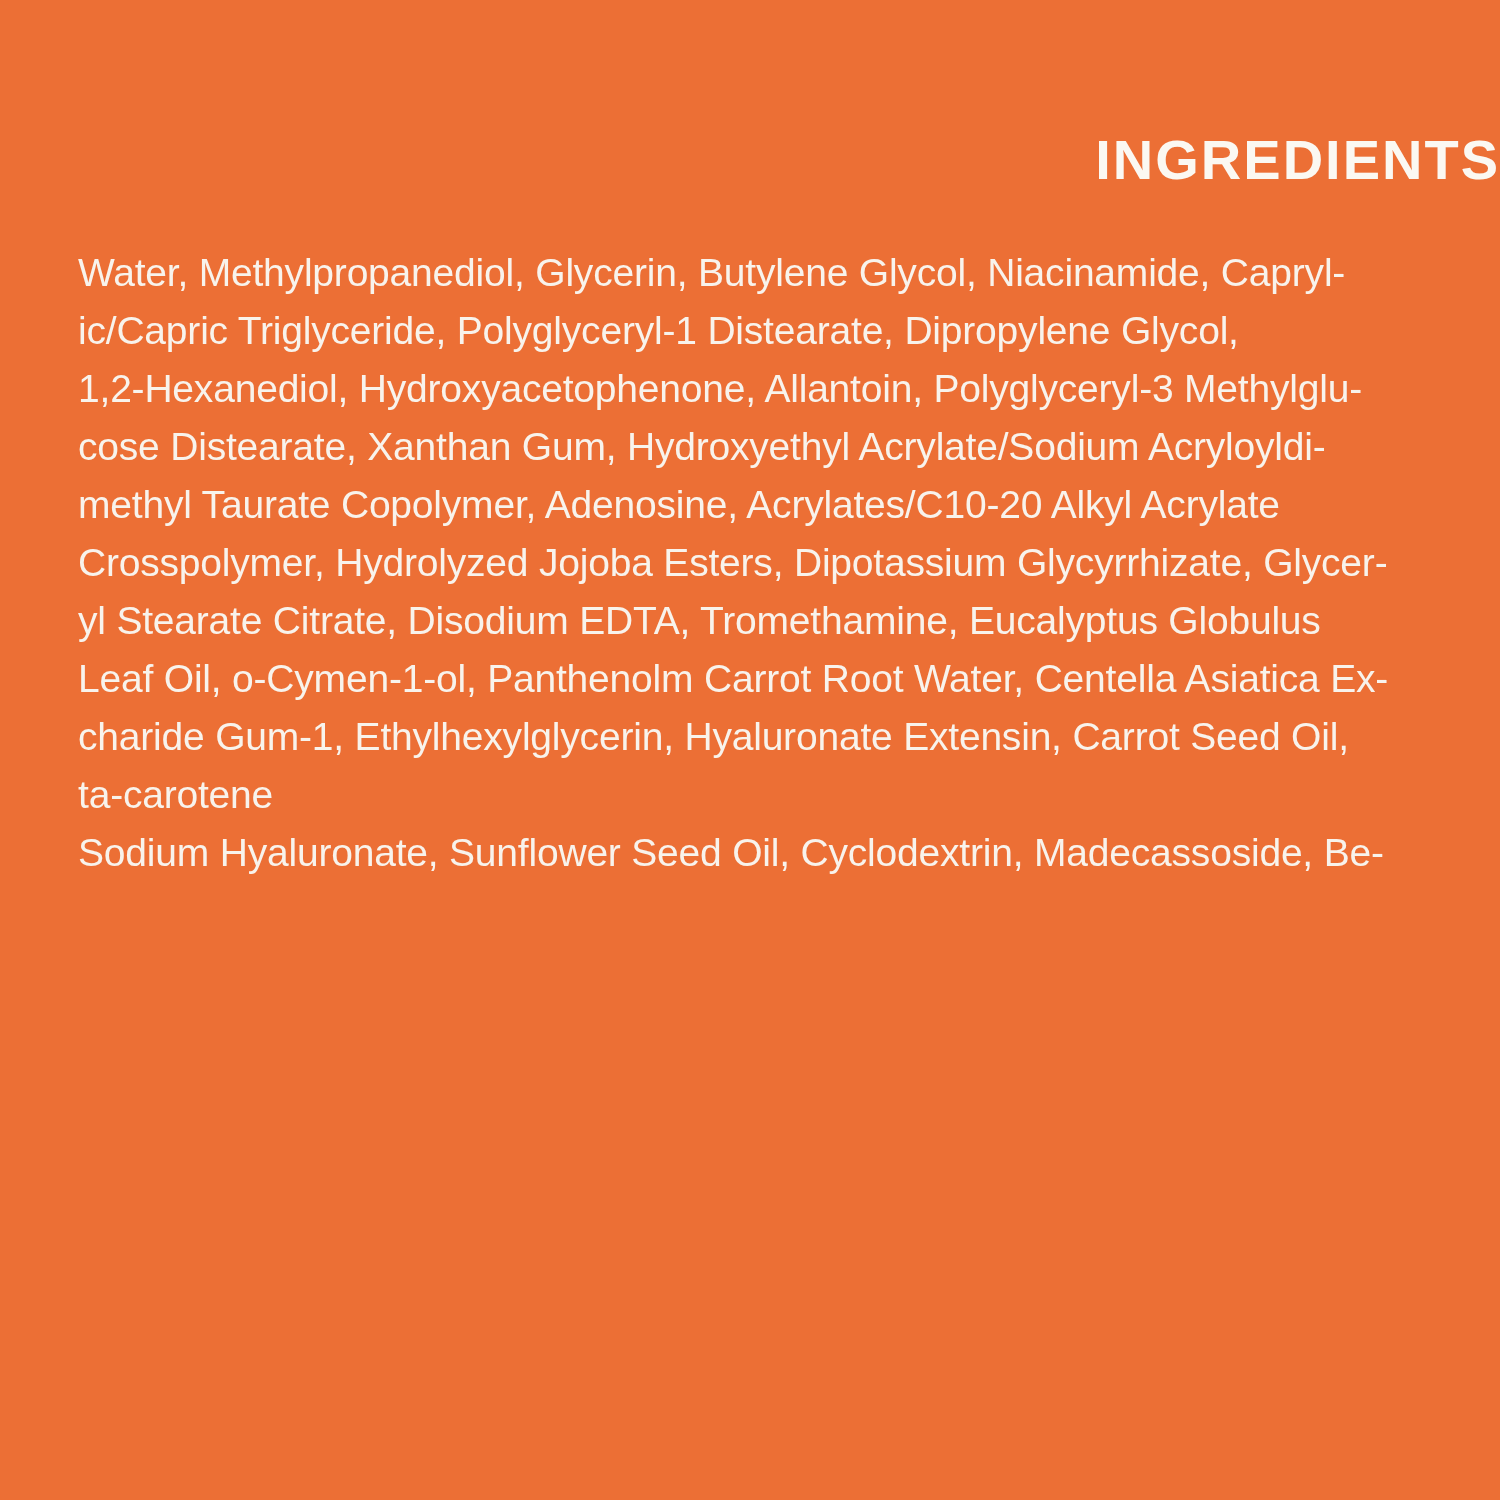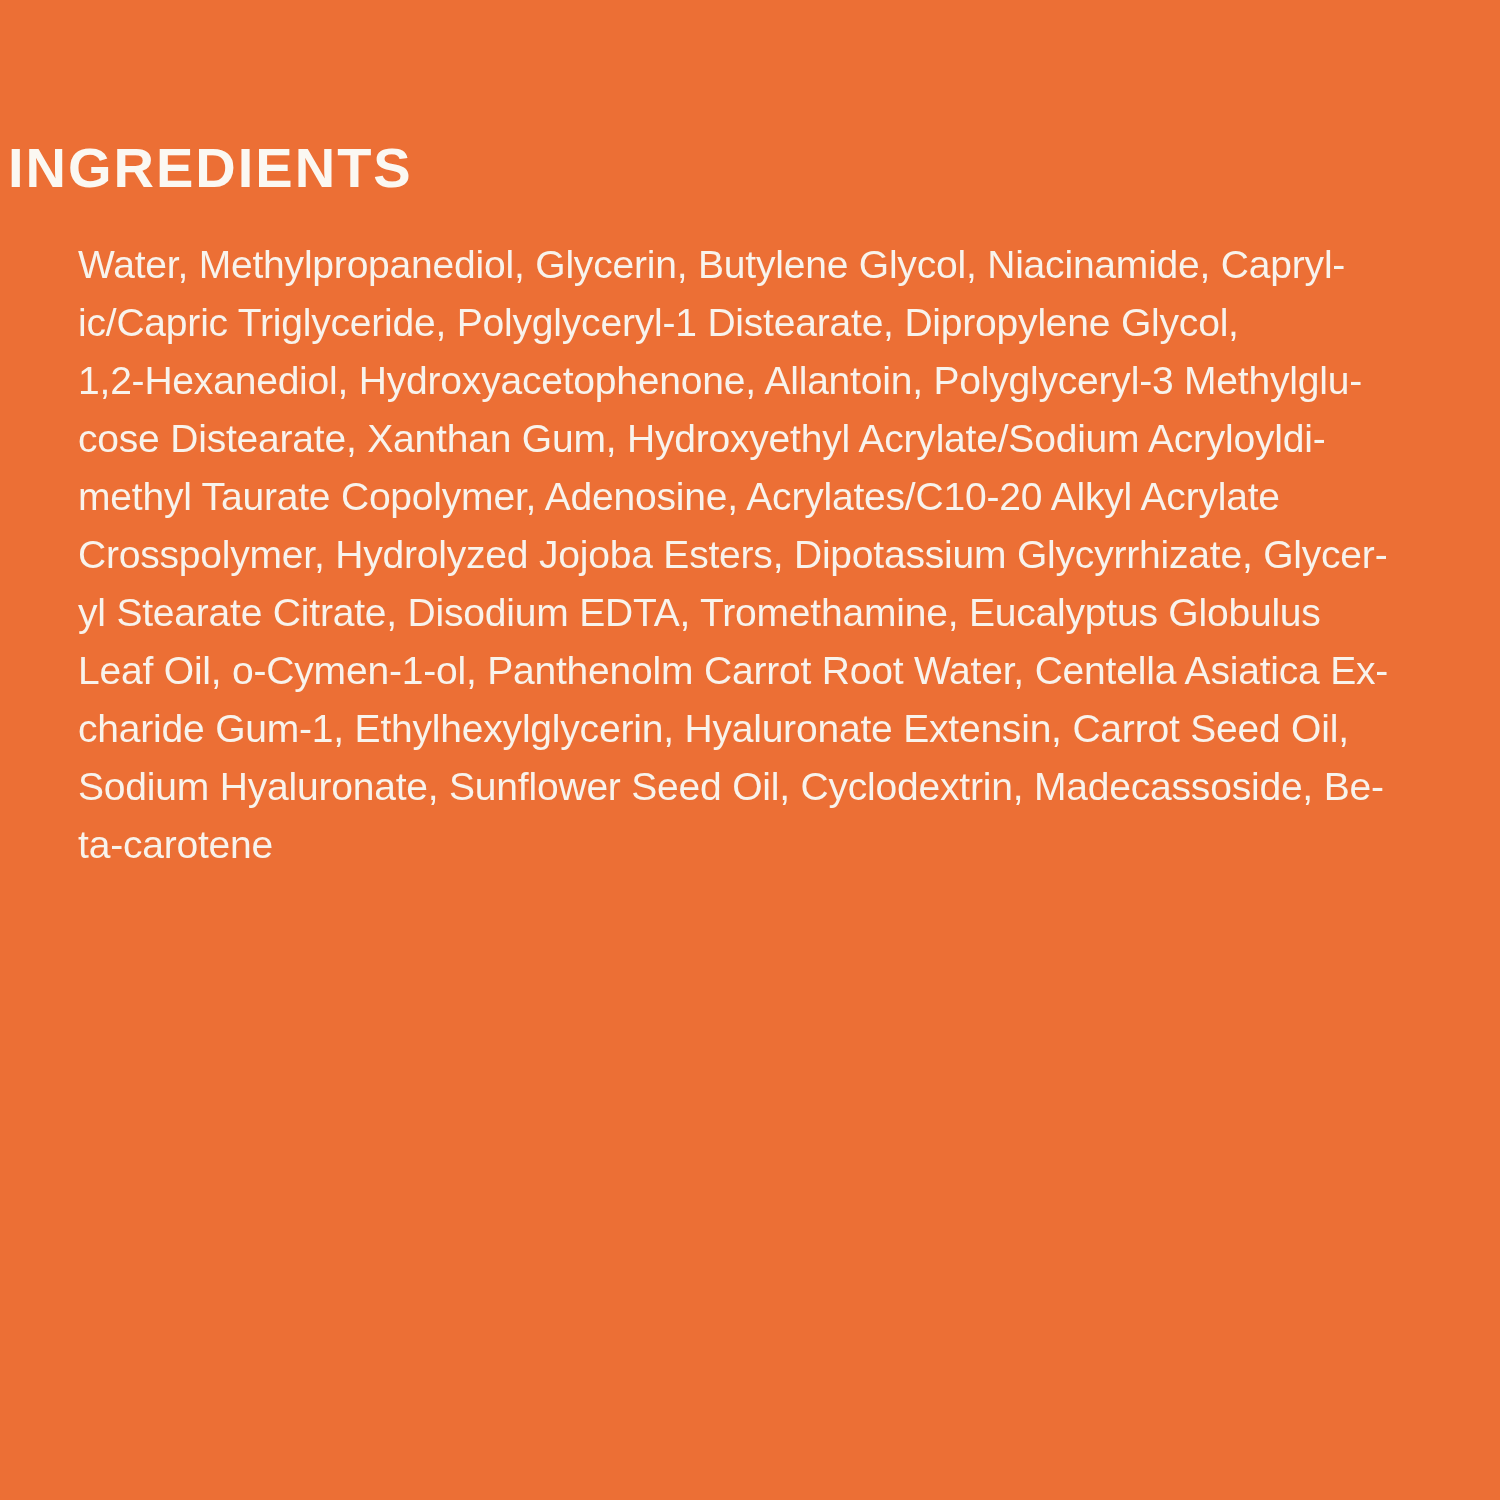--- a/index.html
+++ b/index.html
@@ -8,31 +8,31 @@
   }
   .canvas {
     position: relative;
     width: 1500px;
     height: 1500px;
     background: #EC6F35;
     overflow: hidden;
     font-family: "Liberation Sans", sans-serif;
   }
   .title {
-    margin: 8px;
+    margin: 0;
     padding-top: 132px;
-    text-align: left;
+    text-align: right;
     font-size: 56px;
     font-weight: bold;
     letter-spacing: 2px;
     color: #FBF8F2;
     line-height: 1;
   }
   .ingredients-text {
-    margin-top: 40px;
+    margin-top: 56px;
     padding-left: 78px;
     padding-right: 20px;
     color: #F8F3EC;
     font-size: 39px;
     font-weight: normal;
     letter-spacing: -0.2px;
   }
   .ingredients-text .line {
     white-space: nowrap;
     line-height: 58px;
@@ -47,16 +47,16 @@
   <div class="ingredients-text">
       <div class="line">Water, Methylpropanediol, Glycerin, Butylene Glycol, Niacinamide, Capryl-</div>
       <div class="line">ic/Capric Triglyceride, Polyglyceryl-1 Distearate, Dipropylene Glycol,</div>
       <div class="line">1,2-Hexanediol, Hydroxyacetophenone, Allantoin, Polyglyceryl-3 Methylglu-</div>
       <div class="line">cose Distearate, Xanthan Gum, Hydroxyethyl Acrylate/Sodium Acryloyldi-</div>
       <div class="line">methyl Taurate Copolymer, Adenosine, Acrylates/C10-20 Alkyl Acrylate</div>
       <div class="line">Crosspolymer, Hydrolyzed Jojoba Esters, Dipotassium Glycyrrhizate, Glycer-</div>
       <div class="line">yl Stearate Citrate, Disodium EDTA, Tromethamine, Eucalyptus Globulus</div>
       <div class="line">Leaf Oil, o-Cymen-1-ol, Panthenolm Carrot Root Water, Centella Asiatica Ex-</div>
       <div class="line">charide Gum-1, Ethylhexylglycerin, Hyaluronate Extensin, Carrot Seed Oil,</div>
+      <div class="line">ta-carotene</div>
       <div class="line">Sodium Hyaluronate, Sunflower Seed Oil, Cyclodextrin, Madecassoside, Be-</div>
-      <div class="line">ta-carotene</div>
     </div>
 </div>
 
 </body></html>

